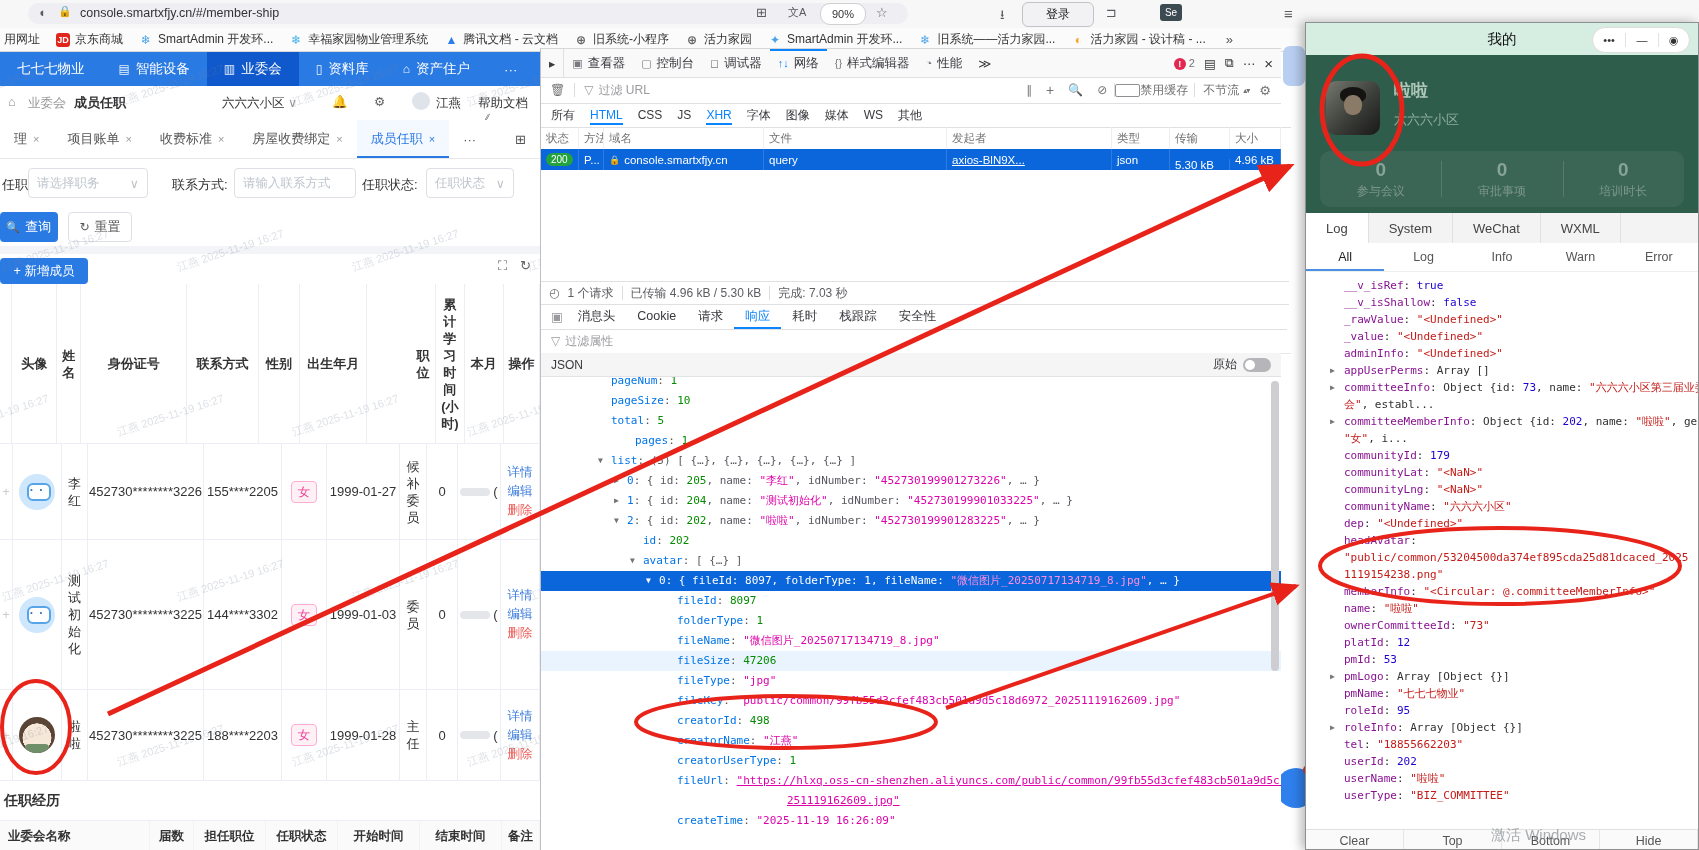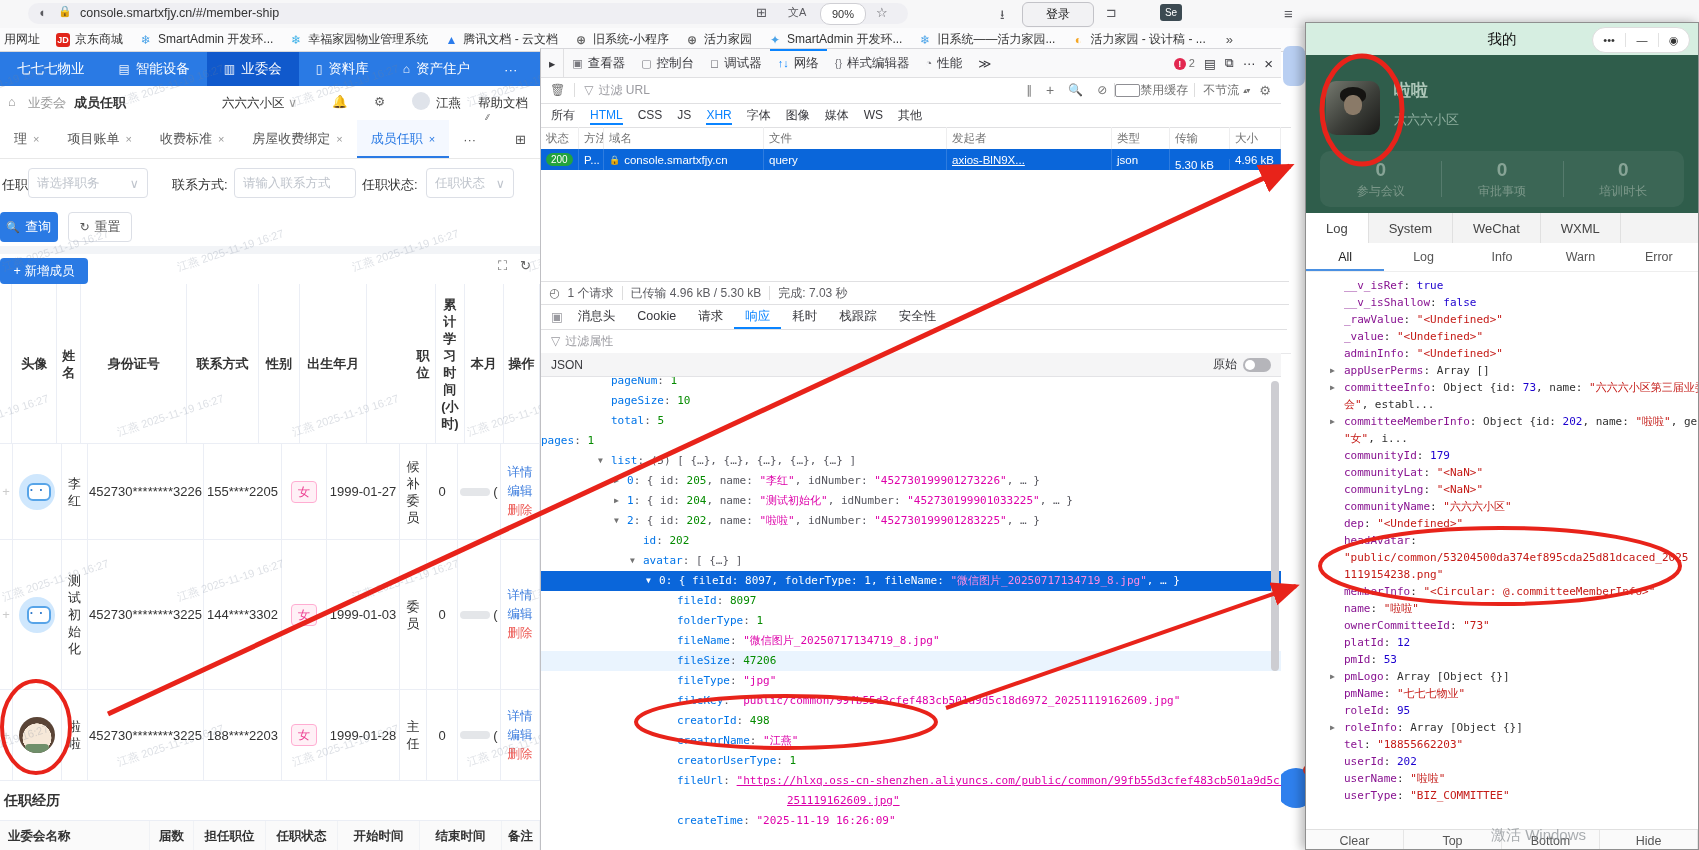--- a/index.html
+++ b/index.html
@@ -531,21 +531,21 @@
   <div class="abs" id="dt-jsonrow">
     <span>JSON</span>
     <span style="flex:1"></span>
     <span>原始</span>
     <span id="rawtoggle"></span>
   </div>
   <div class="abs mono" id="dt-tree">
       <div class="tline" style="padding-left: 70px; margin-top: -12px;"><span class="seg-k">pageNum</span><span class="seg-p">: </span><span class="seg-n">1</span></div>
       <div class="tline" style="padding-left: 70px;"><span class="seg-k">pageSize</span><span class="seg-p">: </span><span class="seg-n">10</span></div>
       <div class="tline" style="padding-left: 70px;"><span class="seg-k">total</span><span class="seg-p">: </span><span class="seg-n">5</span></div>
-      <div class="tline" style=""><span class="seg-k">pages</span><span class="seg-p">: </span><span class="seg-n">1</span></div>
+      <div class="tline" style="padding-left: 70px; margin-left: 24px;"><span class="seg-k">pages</span><span class="seg-p">: </span><span class="seg-n">1</span></div>
       <div class="tline" style="padding-left: 70px;"><span class="arr">▼</span><span class="seg-k">list</span><span class="seg-p">: (5) [ {…}, {…}, {…}, {…}, {…} ]</span></div>
       <div class="tline" style="padding-left: 86px;"><span class="arr">▶</span><span class="seg-k">0</span><span class="seg-p">: { id: </span><span class="seg-n">205</span><span class="seg-p">, name: </span><span class="seg-s">"李红"</span><span class="seg-p">, idNumber: </span><span class="seg-s">"452730199901273226"</span><span class="seg-p">, … }</span></div>
       <div class="tline" style="padding-left: 86px;"><span class="arr">▶</span><span class="seg-k">1</span><span class="seg-p">: { id: </span><span class="seg-n">204</span><span class="seg-p">, name: </span><span class="seg-s">"测试初始化"</span><span class="seg-p">, idNumber: </span><span class="seg-s">"452730199901033225"</span><span class="seg-p">, … }</span></div>
       <div class="tline" style="padding-left: 86px;"><span class="arr">▼</span><span class="seg-k">2</span><span class="seg-p">: { id: </span><span class="seg-n">202</span><span class="seg-p">, name: </span><span class="seg-s">"啦啦"</span><span class="seg-p">, idNumber: </span><span class="seg-s">"452730199901283225"</span><span class="seg-p">, … }</span></div>
       <div class="tline" style="padding-left: 102px;"><span class="seg-k">id</span><span class="seg-p">: </span><span class="seg-n">202</span></div>
       <div class="tline" style="padding-left: 102px;"><span class="arr">▼</span><span class="seg-k">avatar</span><span class="seg-p">: [ {…} ]</span></div>
       <div class="tline sel" style="padding-left: 118px;"><span class="arr">▼</span><span class="seg-k">0</span><span class="seg-p">: { fileId: </span><span class="seg-n">8097</span><span class="seg-p">, folderType: </span><span class="seg-n">1</span><span class="seg-p">, fileName: </span><span class="seg-s">"微信图片_20250717134719_8.jpg"</span><span class="seg-p">, … }</span></div>
       <div class="tline" style="padding-left: 136px;"><span class="seg-k">fileId</span><span class="seg-p">: </span><span class="seg-n">8097</span></div>
       <div class="tline" style="padding-left: 136px;"><span class="seg-k">folderType</span><span class="seg-p">: </span><span class="seg-n">1</span></div>
       <div class="tline" style="padding-left: 136px;"><span class="seg-k">fileName</span><span class="seg-p">: </span><span class="seg-s">"微信图片_20250717134719_8.jpg"</span></div>

